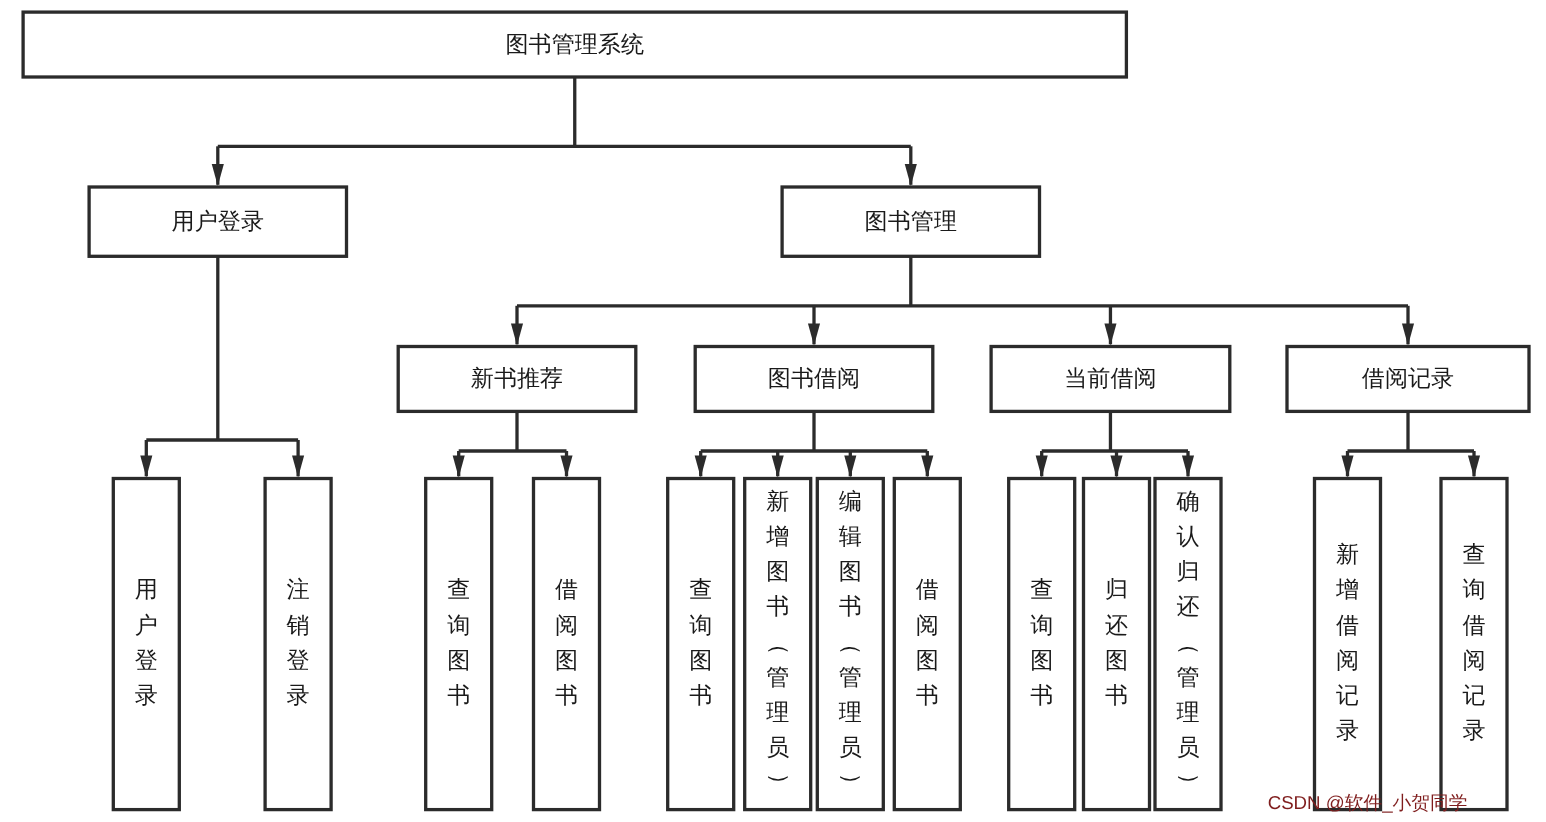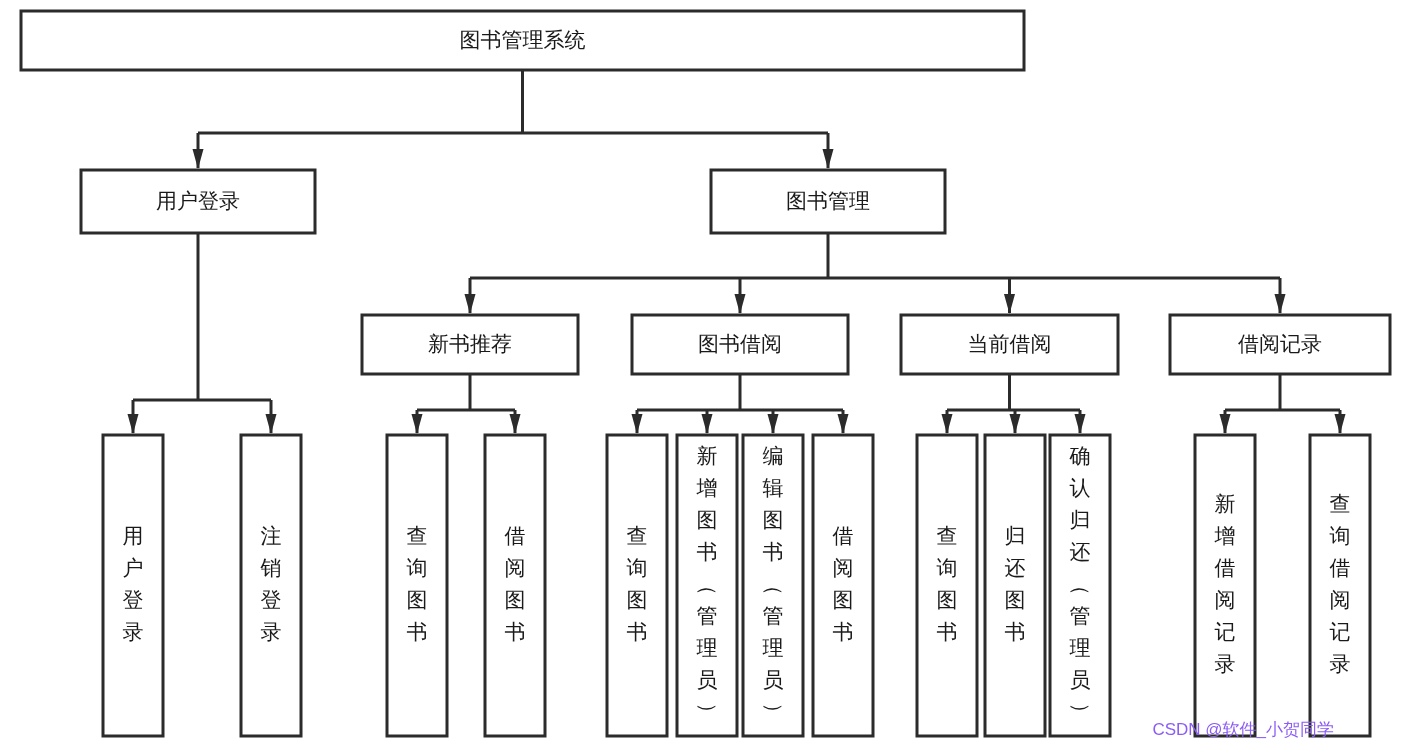--- a/index.html
+++ b/index.html
@@ -48,21 +48,21 @@
     fill: #1a1a1a;
     text-anchor: middle;
     dominant-baseline: middle;
   }
   .watermark {
     position: absolute;
     right: 12px;
     bottom: 6px;
     font-family: "Liberation Sans", sans-serif;
     font-size: 17px;
-    color: #8b5cf6;
+    color: #7f1d1d;
     white-space: nowrap;
     user-select: none;
   }
 </style>
 </head>
 <body>
 
 <div id="diagram-root">
   <svg id="flow" viewBox="0 0 1405 747">
     <g id="connectors-layer">

